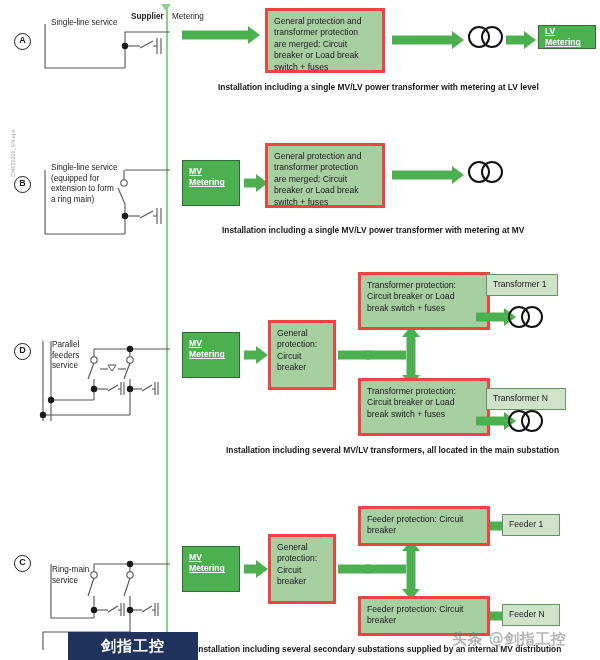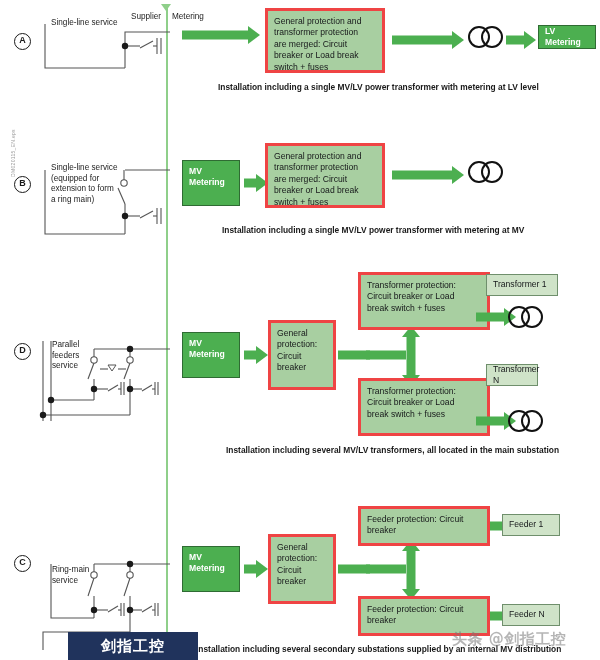--- a/index.html
+++ b/index.html
@@ -61,20 +61,21 @@
     color:#16181a;
     font-size:8.6px;line-height:11.4px;
     padding:5px 6px;
     white-space:pre-line;
   }
   .gbox.solid{
     background:#4caf50;
     border:1px solid #2f6b33;
     color:#ffffff;
     font-weight:bold;
+    text-decoration:underline;
   }
   .gbox.pale{
     background:#cfe3c8;
     border:1px solid #6f8f6c;
     color:#16181a;
     font-weight:normal;
   }
   .gbox.center{display:flex;align-items:center;}
 
   
@@ -133,21 +134,21 @@
 </style>
 </head>
 <body>
 
 <div id="page">
 
   <div class="sidecode">DM020115_EN.eps</div>
 
   <div class="divider-cap"></div>
   <div class="divider"></div>
-  <div class="hdr-label" style="left:131px;top:12px;">Supplier</div>
+  <div class="hdr-label" style="left:131px;top:12px;font-weight:bold;">Supplier</div>
   <div class="hdr-label" style="left:172px;top:12px;">Metering</div>
 
   <div class="badge" style="left:14px;top:33px;">A</div>
 
   <div class="sch-label" style="left:51px;top:18px;">Single-line service</div>
 
   <svg class="abs" style="left:40px;top:12px;" width="130" height="62">
     <g stroke="#555" stroke-width="1.1" fill="none">
       <path d="M5,12 L5,56 L85,56"></path>
       <path d="M85,56 L85,20 L130,20"></path>
@@ -330,21 +331,21 @@
   <div class="gbox pale center" style="left:486px;top:274px;width:72px;height:22px;">Transformer 1</div>
 
   <div class="arrow arrow-r" style="left:476px;top:412px;width:40px;height:18px;">
     <div class="shaft" style="width:28px;height:9px;"></div>
     <div class="head"></div>
   </div>
   <div class="xfmr" style="left:508px;top:410px;width:35px;height:22px;">
     <div class="c c1"></div>
       <div class="c c2"></div>
   </div>
-  <div class="gbox pale center" style="left:486px;top:364px;width:52px;height:22px;">Transformer N</div>
+  <div class="gbox pale center" style="left:486px;top:388px;width:80px;height:22px;">Transformer N</div>
 
   <div class="caption" style="left:226px;top:445px;">Installation including several MV/LV transformers, all located in the main substation</div>
 
   <div class="badge" style="left:14px;top:555px;">C</div>
 
   <div class="sch-label" style="left:52px;top:565px;">Ring-main
 service</div>
 
   <svg class="abs" style="left:30px;top:556px;" width="140" height="96">
     <g stroke="#555" stroke-width="1.1" fill="none">

